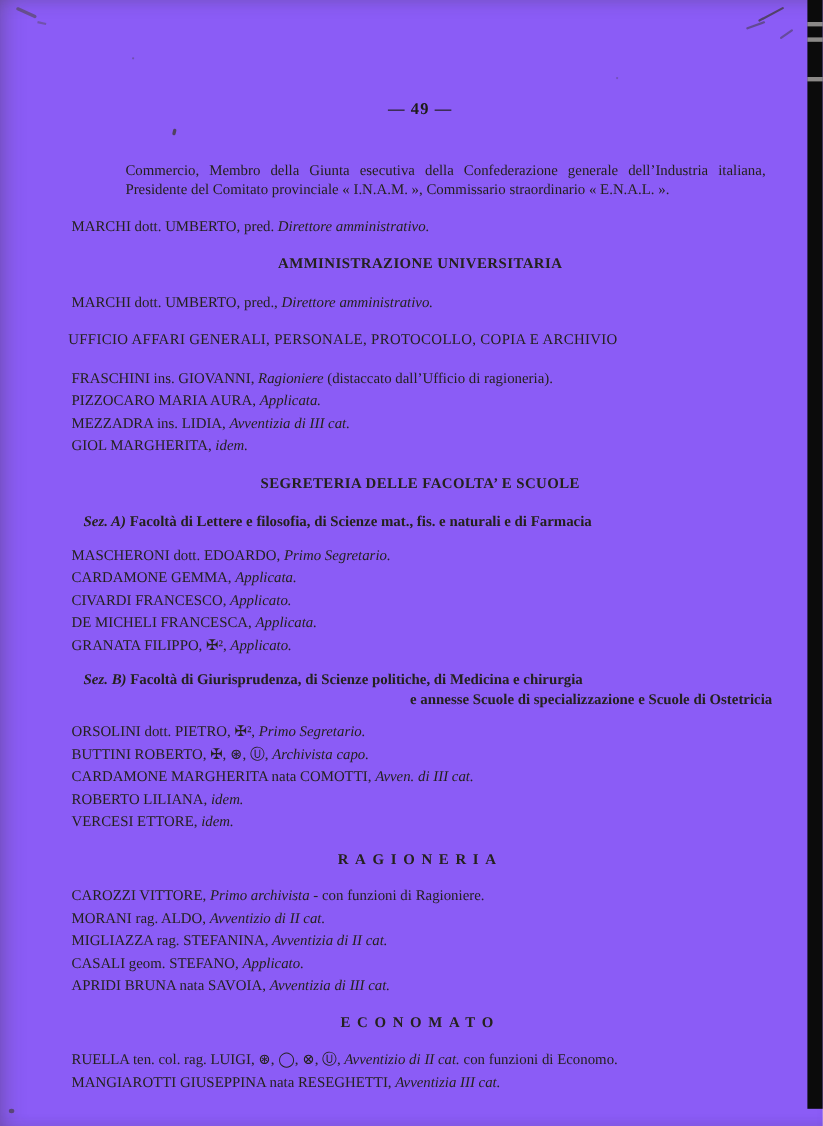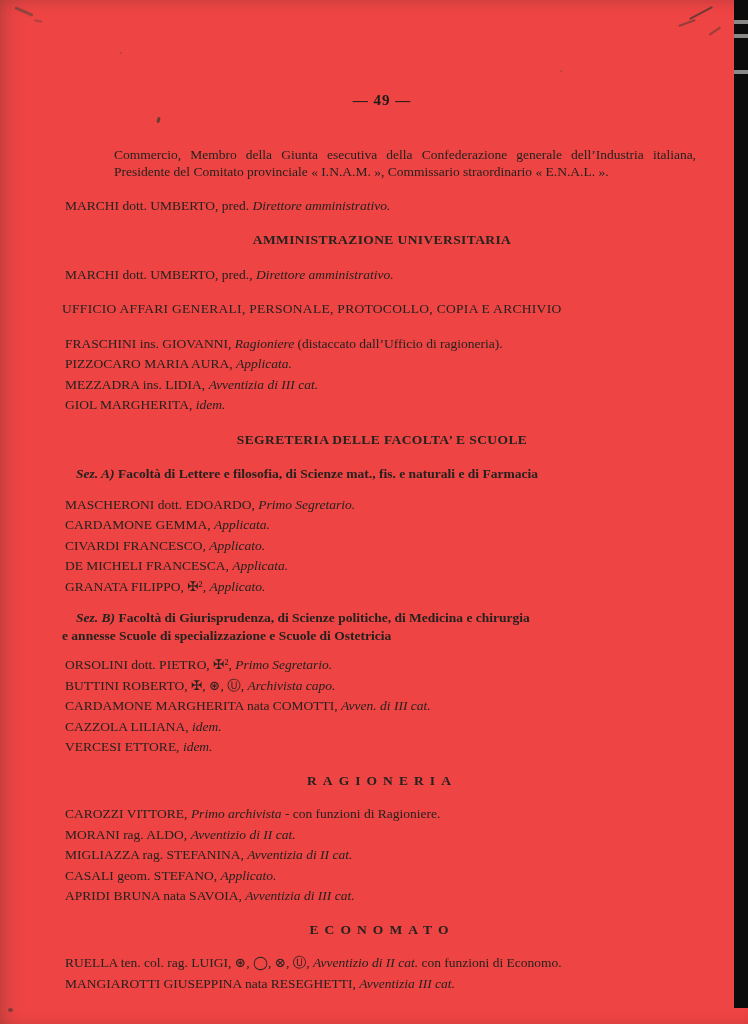--- a/index.html
+++ b/index.html
@@ -2,21 +2,21 @@
 <html><head>
 <meta charset="utf-8">
 <style>
   html,body{margin:0;padding:0;}
   body{
     width:748px;height:1024px;position:relative;overflow:hidden;
     background:#e9e7e2;
     font-family:"Liberation Serif","DejaVu Serif",serif;
   }
   .page{
-    position:absolute;inset:0;background:#ef4444;
+    position:absolute;inset:0;background:#8b5cf6;
     box-shadow:
       inset 16px 0 20px -14px rgba(60,55,45,.35),
       inset 0 12px 16px -12px rgba(60,55,45,.25),
       inset 0 -10px 14px -12px rgba(60,55,45,.18);
     text-decoration: underline;
   }
   .content{
     position:absolute;left:62px;right:46px;top:92px;
     color:#24221e;font-size:13.5px;line-height:17.5px;
   }
@@ -25,21 +25,21 @@
     letter-spacing:1px;margin-bottom:36px;color:#1d1b17;
   }
   .blk span{white-space:pre-wrap;}
   .it{font-style:italic;}
   .bd{font-weight:bold;}
   .para-indent{margin:0 6px 16px 52px;text-align:justify;}
   .entry{margin:3px;}
   .heading{text-align:center;font-weight:bold;margin:17px 0;letter-spacing:.4px;}
   .heading-plain{text-align:left;margin:17px 0;letter-spacing:.3px;}
   .sez{margin:14px 0 13px;text-indent:14px;}
-  .center-line{text-align:left;margin:-13px 0 12px;}
+  .center-line{text-align:right;margin:-13px 0 12px;}
   .heading-spaced{text-align:center;font-weight:bold;margin:16px 0;letter-spacing:.45em;}
   
   .binding{position:absolute;top:0;right:0;width:14px;height:1008px;background:#0b0b0b;}
   .binding .notch{position:absolute;left:0;width:100%;height:4px;background:#f5f3ee;opacity:.55;}
   .n1{top:20px;} .n2{top:34px;} .n3{top:70px;height:2px;opacity:.35;}
   .scribble{position:absolute;background:#3a372f;border-radius:2px;opacity:.7;}
   .s1{right:34px;top:12px;width:26px;height:2px;transform:rotate(-28deg);}
   .s2{right:52px;top:22px;width:18px;height:2px;transform:rotate(-20deg);opacity:.5;}
   .s3{right:26px;top:30px;width:14px;height:2px;transform:rotate(-35deg);opacity:.45;}
   .mark-tl{position:absolute;left:14px;top:10px;width:20px;height:3px;background:#4a463d;opacity:.55;transform:rotate(24deg);border-radius:2px;}
@@ -71,21 +71,21 @@
         <div class="blk entry"><span>MASCHERONI dott. EDOARDO, </span><span class="it">Primo Segretario.</span></div>
         <div class="blk entry"><span>CARDAMONE GEMMA, </span><span class="it">Applicata.</span></div>
         <div class="blk entry"><span>CIVARDI FRANCESCO, </span><span class="it">Applicato.</span></div>
         <div class="blk entry"><span>DE MICHELI FRANCESCA, </span><span class="it">Applicata.</span></div>
         <div class="blk entry"><span>GRANATA FILIPPO, ✠², </span><span class="it">Applicato.</span></div>
         <div class="blk sez"><span class="it bd">Sez. B)</span><span class="bd"> Facoltà di Giurisprudenza, di Scienze politiche, di Medicina e chirurgia</span></div>
         <div class="blk center-line"><span class="bd">e annesse Scuole di specializzazione e Scuole di Ostetricia</span></div>
         <div class="blk entry"><span>ORSOLINI dott. PIETRO, ✠², </span><span class="it">Primo Segretario.</span></div>
         <div class="blk entry"><span>BUTTINI ROBERTO, ✠, ⊛, Ⓤ, </span><span class="it">Archivista capo.</span></div>
         <div class="blk entry"><span>CARDAMONE MARGHERITA nata COMOTTI, </span><span class="it">Avven. di III cat.</span></div>
-        <div class="blk entry"><span>CAZZOLA LILIANA, </span><span class="it">idem.</span></div>
+        <div class="blk entry"><span>ROBERTO LILIANA, </span><span class="it">idem.</span></div>
         <div class="blk entry"><span>VERCESI ETTORE, </span><span class="it">idem.</span></div>
         <div class="blk heading-spaced"><span class="bd">RAGIONERIA</span></div>
         <div class="blk entry"><span>CAROZZI VITTORE, </span><span class="it">Primo archivista</span><span> - con funzioni di Ragioniere.</span></div>
         <div class="blk entry"><span>MORANI rag. ALDO, </span><span class="it">Avventizio di II cat.</span></div>
         <div class="blk entry"><span>MIGLIAZZA rag. STEFANINA, </span><span class="it">Avventizia di II cat.</span></div>
         <div class="blk entry"><span>CASALI geom. STEFANO, </span><span class="it">Applicato.</span></div>
         <div class="blk entry"><span>APRIDI BRUNA nata SAVOIA, </span><span class="it">Avventizia di III cat.</span></div>
         <div class="blk heading-spaced"><span class="bd">ECONOMATO</span></div>
         <div class="blk entry"><span>RUELLA ten. col. rag. LUIGI, ⊛, ◯, ⊗, Ⓤ, </span><span class="it">Avventizio di II cat.</span><span> con funzioni di Economo.</span></div>
         <div class="blk entry"><span>MANGIAROTTI GIUSEPPINA nata RESEGHETTI, </span><span class="it">Avventizia III cat.</span></div>

